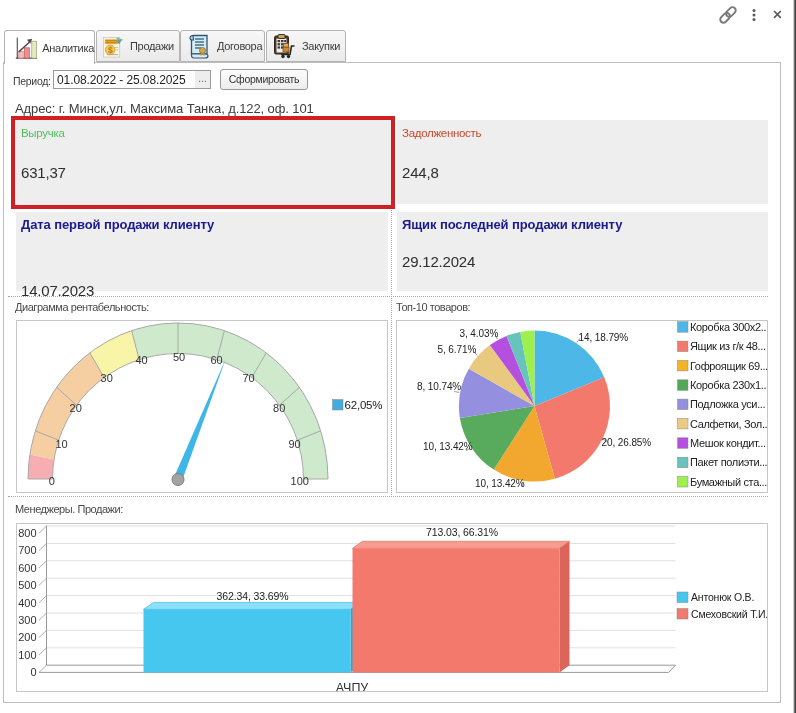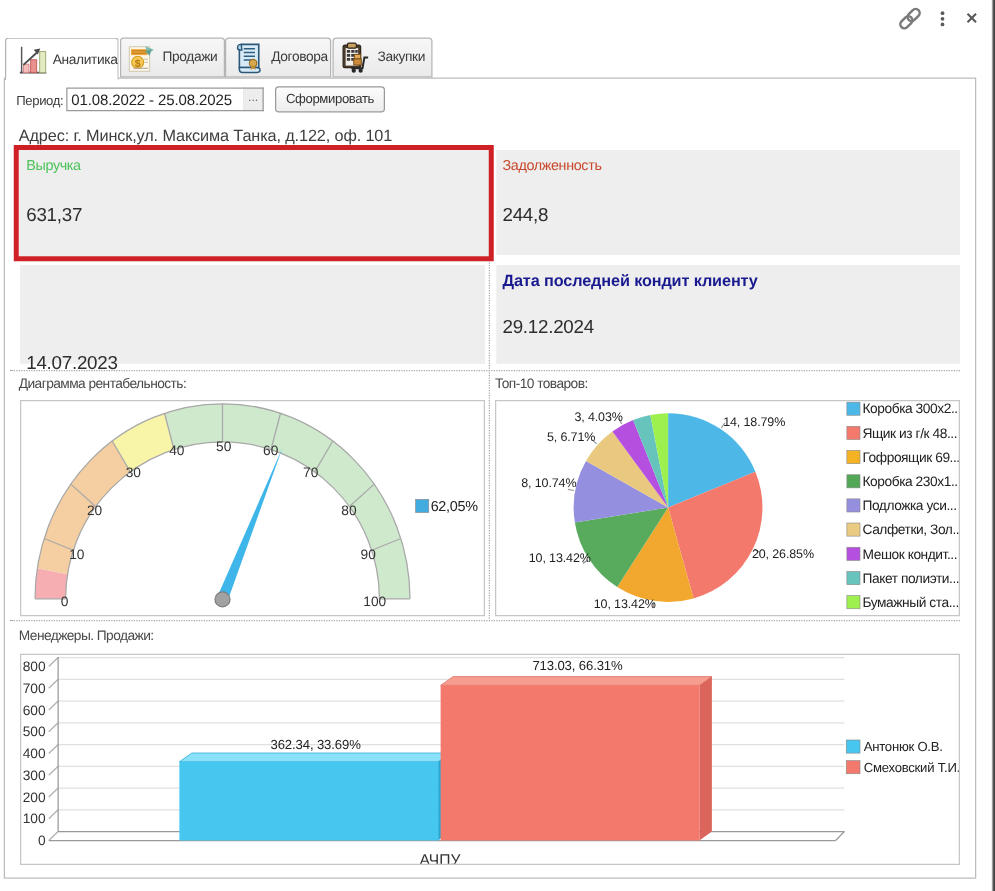--- a/index.html
+++ b/index.html
@@ -128,22 +128,23 @@
   <div class="card" style="left:397px; top:120px; width:371px; height:84px;"></div>
   <div class="card" style="left:16px; top:212px; width:372px; height:79px;"></div>
   <div class="card" style="left:397px; top:212px; width:371px; height:79px;"></div>
 
   <div class="abs" style="left:11px; top:116px; width:384px; height:93px; border:4px solid #cf2026; z-index:4;"></div>
 
   <div class="cardtitle1" style="left:21px; top:127px; color:#4cc35a;">Выручка</div>
   <div class="cardval" style="left:21px; top:164px;">631,37</div>
   <div class="cardtitle1" style="left:402px; top:127px; color:#c9482b;">Задолженность</div>
   <div class="cardval" style="left:402px; top:164px;">244,8</div>
+  <div class="cardtitle2" style="left:21px; top:217px;">Дата первой продажи клиенту</div>
   <div class="cardval" style="left:21px; top:253px;margin-top:29px;">14.07.2023</div>
-  <div class="cardtitle2" style="left:402px; top:217px;">Дата последней кондит клиенту</div>
+  <div class="cardtitle2" style="left:402px; top:217px;">Ящик последней продажи клиенту</div>
   <div class="cardval" style="left:402px; top:253px;">29.12.2024</div>
 
   <div class="grouplabel" style="left:15px; top:301px;">Диаграмма рентабельность:</div>
   <div class="grouplabel" style="left:396px; top:301px;">Топ-10 товаров:</div>
   <div class="grouplabel" style="left:15px; top:503px;">Менеджеры. Продажи:</div>
 
   <div class="chartbox" style="left:16px; top:320px; width:372px; height:173px;"></div>
   <div class="chartbox" style="left:396px; top:320px; width:372px; height:173px;"></div>
   <div class="chartbox" style="left:16px; top:523px; width:752px; height:169px;"></div>
 

